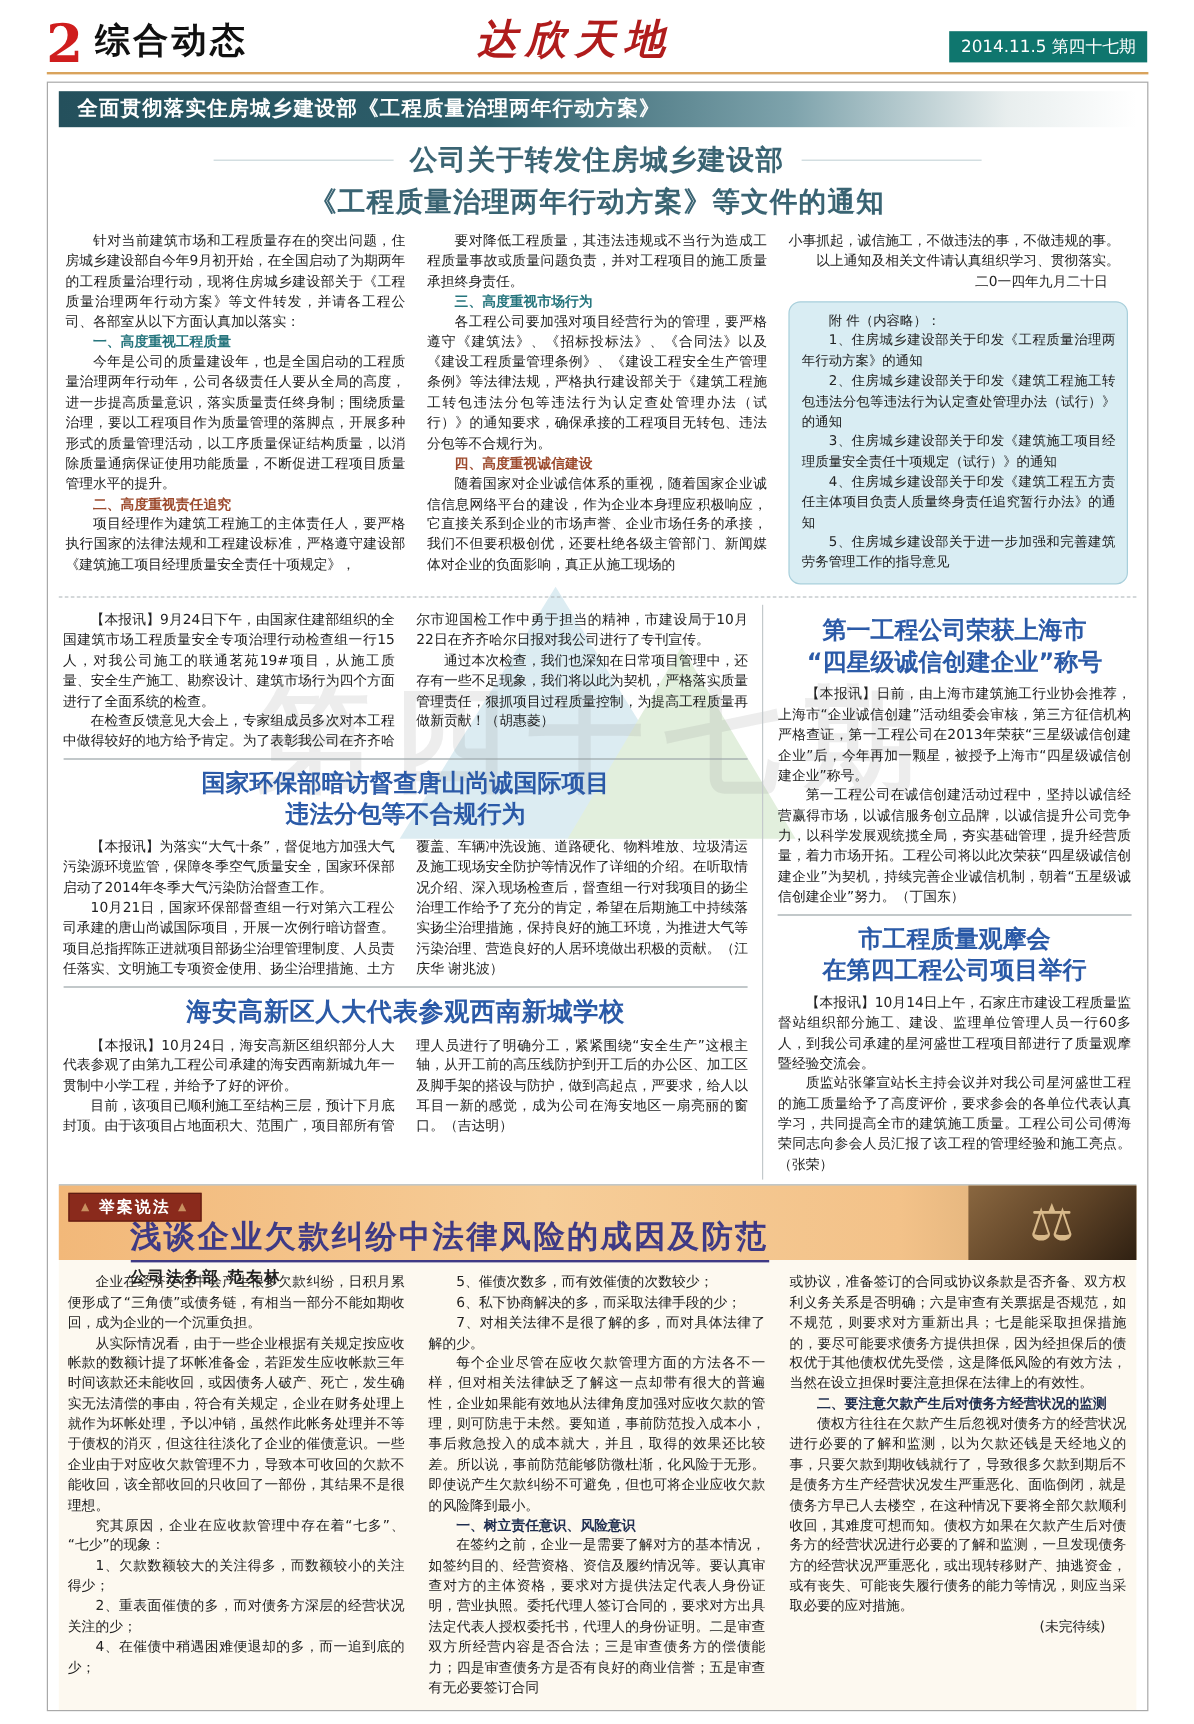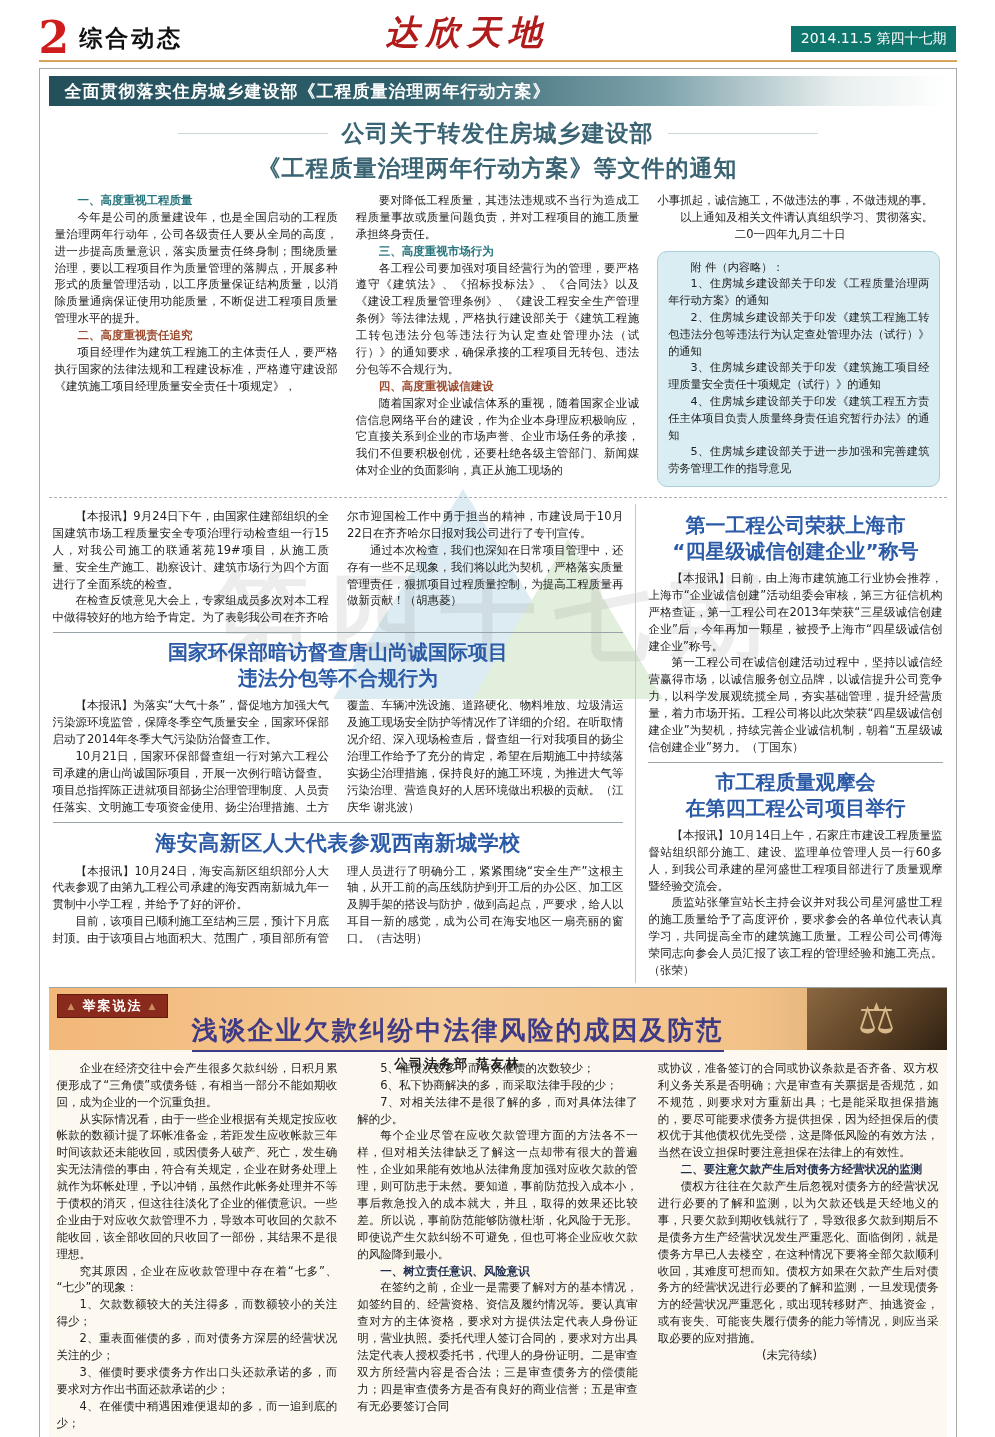--- a/index.html
+++ b/index.html
@@ -3,21 +3,21 @@
 <meta charset="utf-8">
 <style>
   html,body{margin:0;padding:0;background:#ffffff;}
   body{width:995px;height:1437px;font-family:"DejaVu Sans",sans-serif;color:#222;position:relative;overflow:hidden;}
   .page{width:918px;margin:0 auto;padding-top:10px;position:relative;}
 
   
   .masthead{display:flex;align-items:flex-end;justify-content:space-between;height:46px;}
   .mh-left{display:flex;align-items:flex-end;gap:10px;}
   .pageno{font-size:44px;line-height:0.82;font-weight:bold;color:#cf1d1d;font-family:"DejaVu Serif",serif;}
-  .secname{font-size:23px;font-weight:bold;color:#111;letter-spacing:3px;padding-bottom:2px;}
+  .secname{font-size:29px;font-weight:bold;color:#111;letter-spacing:3px;padding-bottom:2px;}
   .brand{font-size:34px;font-weight:bold;font-style:italic;color:#b01c1c;font-family:"DejaVu Serif",serif;letter-spacing:7px;transform:translateX(-20px);}
   .issue{background:#0f766e;color:#fff;font-size:14px;padding:4px 10px;margin-bottom:4px;}
   .rule{border-top:2px solid #d9a35c;margin-top:4px;}
 
   
   .frame{border:1px solid #a9a9a9;margin-top:6px;padding:7px 9px 0 9px;position:relative;background:#fff;}
   .content{position:relative;z-index:1;}
 
   
   .watermark{position:absolute;left:0;top:420px;width:100%;text-align:center;z-index:0;pointer-events:none;}
@@ -37,21 +37,21 @@
   .hline{flex:0 0 150px;border-top:1px solid #c9d6da;}
   .m-title2{text-align:center;font-size:23px;font-weight:bold;color:#3a6473;letter-spacing:1px;margin:4px 0 8px 0;}
   .cols3{display:flex;gap:18px;}
   .cols3 .col{flex:1 1 0;}
 
   
   .para{margin:0;text-indent:2em;font-size:11.5px;line-height:1.47;text-align:justify;color:#222;}
   .h-teal{color:#26757d;font-weight:bold;}
   .h-maroon{color:#9c4a2d;font-weight:bold;}
   .h-law{color:#1f2d4e;font-weight:bold;}
-  .right{text-align:center;text-indent:0;padding-right:1.5em;}
+  .right{text-align:right;text-indent:0;padding-right:1.5em;}
 
   .attach-box{background:#d9edf3;border:1px solid #a8cfdb;border-radius:10px;padding:8px 10px;margin-top:8px;}
   .attach-box .para{font-size:11.2px;line-height:1.5;}
 
   .sep{border-top:1px solid #9aa4a8;margin:6px 0;}
   .sep.dashed{border-top:1px dashed #aab2b5;}
 
   
   .mid-zone{display:flex;}
   .mid-left{flex:1 1 66%;padding:4px 12px 4px 4px;border-right:1px solid #c3c9cb;}
@@ -62,21 +62,21 @@
   .cols2{column-count:2;column-gap:18px;}
   .one-col{}
 
   
   .law{border-top:1px solid #9aa4a8;margin-top:4px;background:#fdf9f0;padding-bottom:8px;}
   .law-banner{position:relative;height:62px;display:flex;align-items:center;
     background:linear-gradient(90deg,#f2b879 0%,#f6cd98 45%,#f3c289 78%,#caa06b 100%);}
   .law-badge{position:absolute;left:8px;top:6px;background:#8a2a1c;border:1px solid #5f1d12;color:#fff;
     font-size:13px;font-weight:bold;padding:2px 10px;letter-spacing:2px;display:flex;align-items:center;gap:6px;}
   .badge-tri{color:#c89060;font-size:9px;}
-  .law-head{flex:1;text-align:center;padding-left:60px;margin-top:48px;}
+  .law-head{flex:1;padding-left:60px;margin-top:48px;}
   .law-title{display:inline-block;font-size:26px;font-weight:bold;color:#3f3a85;font-family:"DejaVu Serif",serif;
     border-bottom:2px solid #3f3a85;padding-bottom:2px;letter-spacing:2px;}
   .law-author{font-size:13px;font-weight:bold;color:#222;margin-top:3px;letter-spacing:2px;}
   .law-photo{width:140px;height:62px;background:linear-gradient(135deg,#8a6740 0%,#5d4226 55%,#2f2012 100%);
     display:flex;align-items:center;justify-content:center;}
   .scales-icon{font-size:42px;color:#d8b98a;line-height:1;}
   .law-cols{display:flex;gap:20px;padding:10px 8px 2px 8px;}
   .law-cols .col{flex:1 1 0;}
 </style>
 </head>
@@ -105,20 +105,21 @@
 
       <section class="main-article">
         <div class="m-title">
           <span class="hline"></span>
           <span class="txt">公司关于转发住房城乡建设部</span>
           <span class="hline"></span>
         </div>
         <div class="m-title2">《工程质量治理两年行动方案》等文件的通知</div>
         <div class="cols3">
           <div class="col">
+              <p class="para">针对当前建筑市场和工程质量存在的突出问题，住房城乡建设部自今年9月初开始，在全国启动了为期两年的工程质量治理行动，现将住房城乡建设部关于《工程质量治理两年行动方案》等文件转发，并请各工程公司、各部室从以下方面认真加以落实：</p>
               <p class="para h-teal">一、高度重视工程质量</p>
               <p class="para">今年是公司的质量建设年，也是全国启动的工程质量治理两年行动年，公司各级责任人要从全局的高度，进一步提高质量意识，落实质量责任终身制；围绕质量治理，要以工程项目作为质量管理的落脚点，开展多种形式的质量管理活动，以工序质量保证结构质量，以消除质量通病保证使用功能质量，不断促进工程项目质量管理水平的提升。</p>
               <p class="para h-maroon">二、高度重视责任追究</p>
               <p class="para">项目经理作为建筑工程施工的主体责任人，要严格执行国家的法律法规和工程建设标准，严格遵守建设部《建筑施工项目经理质量安全责任十项规定》，</p>
             </div>
           <div class="col">
               <p class="para">要对降低工程质量，其违法违规或不当行为造成工程质量事故或质量问题负责，并对工程项目的施工质量承担终身责任。</p>
               <p class="para h-teal">三、高度重视市场行为</p>
               <p class="para">各工程公司要加强对项目经营行为的管理，要严格遵守《建筑法》、《招标投标法》、《合同法》以及《建设工程质量管理条例》、《建设工程安全生产管理条例》等法律法规，严格执行建设部关于《建筑工程施工转包违法分包等违法行为认定查处管理办法（试行）》的通知要求，确保承接的工程项目无转包、违法分包等不合规行为。</p>
               <p class="para h-maroon">四、高度重视诚信建设</p>
@@ -207,21 +208,20 @@
             <span class="scales-icon">⚖</span>
           </div>
         </div>
         <div class="law-cols">
           <div class="col">
               <p class="para">企业在经济交往中会产生很多欠款纠纷，日积月累便形成了“三角债”或债务链，有相当一部分不能如期收回，成为企业的一个沉重负担。</p>
               <p class="para">从实际情况看，由于一些企业根据有关规定按应收帐款的数额计提了坏帐准备金，若距发生应收帐款三年时间该款还未能收回，或因债务人破产、死亡，发生确实无法清偿的事由，符合有关规定，企业在财务处理上就作为坏帐处理，予以冲销，虽然作此帐务处理并不等于债权的消灭，但这往往淡化了企业的催债意识。一些企业由于对应收欠款管理不力，导致本可收回的欠款不能收回，该全部收回的只收回了一部份，其结果不是很理想。</p>
               <p class="para">究其原因，企业在应收款管理中存在着“七多”、“七少”的现象：</p>
               <p class="para">1、欠款数额较大的关注得多，而数额较小的关注得少；</p>
               <p class="para">2、重表面催债的多，而对债务方深层的经营状况关注的少；</p>
-              <p class="para">3、催债时要求债务方作出口头还款承诺的多，而要求对方作出书面还款承诺的少；</p>
               <p class="para">4、在催债中稍遇困难便退却的多，而一追到底的少；</p>
             </div>
           <div class="col">
               <p class="para">5、催债次数多，而有效催债的次数较少；</p>
               <p class="para">6、私下协商解决的多，而采取法律手段的少；</p>
               <p class="para">7、对相关法律不是很了解的多，而对具体法律了解的少。</p>
               <p class="para">每个企业尽管在应收欠款管理方面的方法各不一样，但对相关法律缺乏了解这一点却带有很大的普遍性，企业如果能有效地从法律角度加强对应收欠款的管理，则可防患于未然。要知道，事前防范投入成本小，事后救急投入的成本就大，并且，取得的效果还比较差。所以说，事前防范能够防微杜渐，化风险于无形。即使说产生欠款纠纷不可避免，但也可将企业应收欠款的风险降到最小。</p>
               <p class="para h-law">一、树立责任意识、风险意识</p>
               <p class="para">在签约之前，企业一是需要了解对方的基本情况，如签约目的、经营资格、资信及履约情况等。要认真审查对方的主体资格，要求对方提供法定代表人身份证明，营业执照。委托代理人签订合同的，要求对方出具法定代表人授权委托书，代理人的身份证明。二是审查双方所经营内容是否合法；三是审查债务方的偿债能力；四是审查债务方是否有良好的商业信誉；五是审查有无必要签订合同</p>
             </div>

